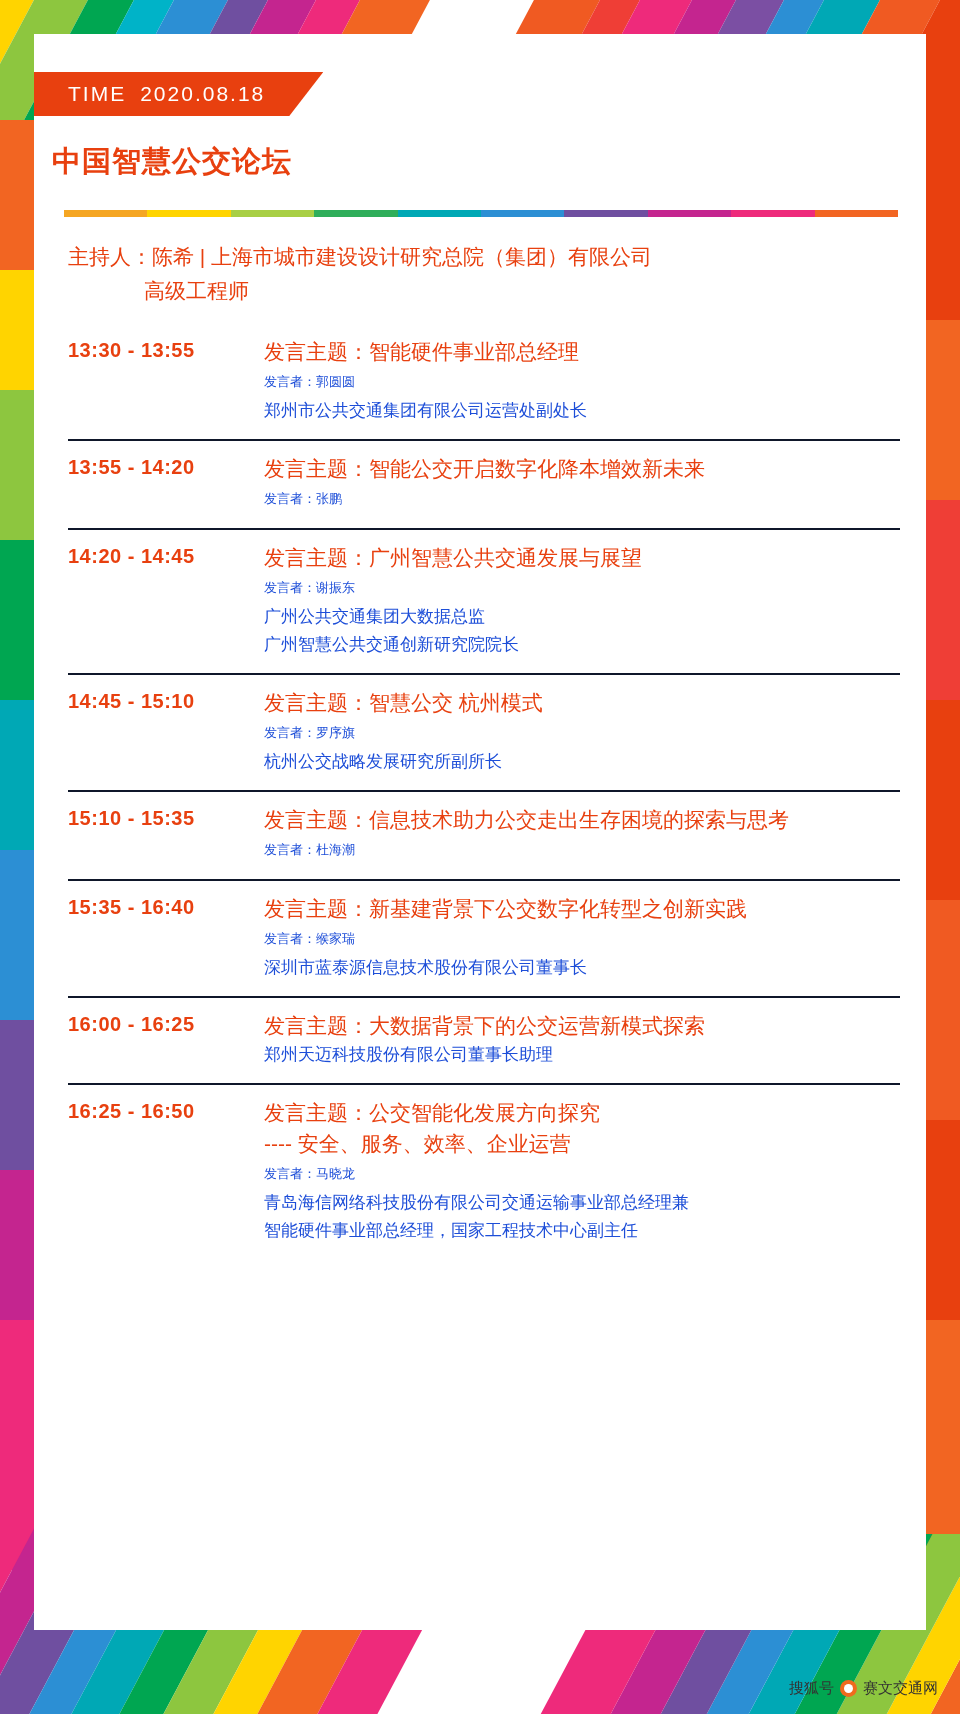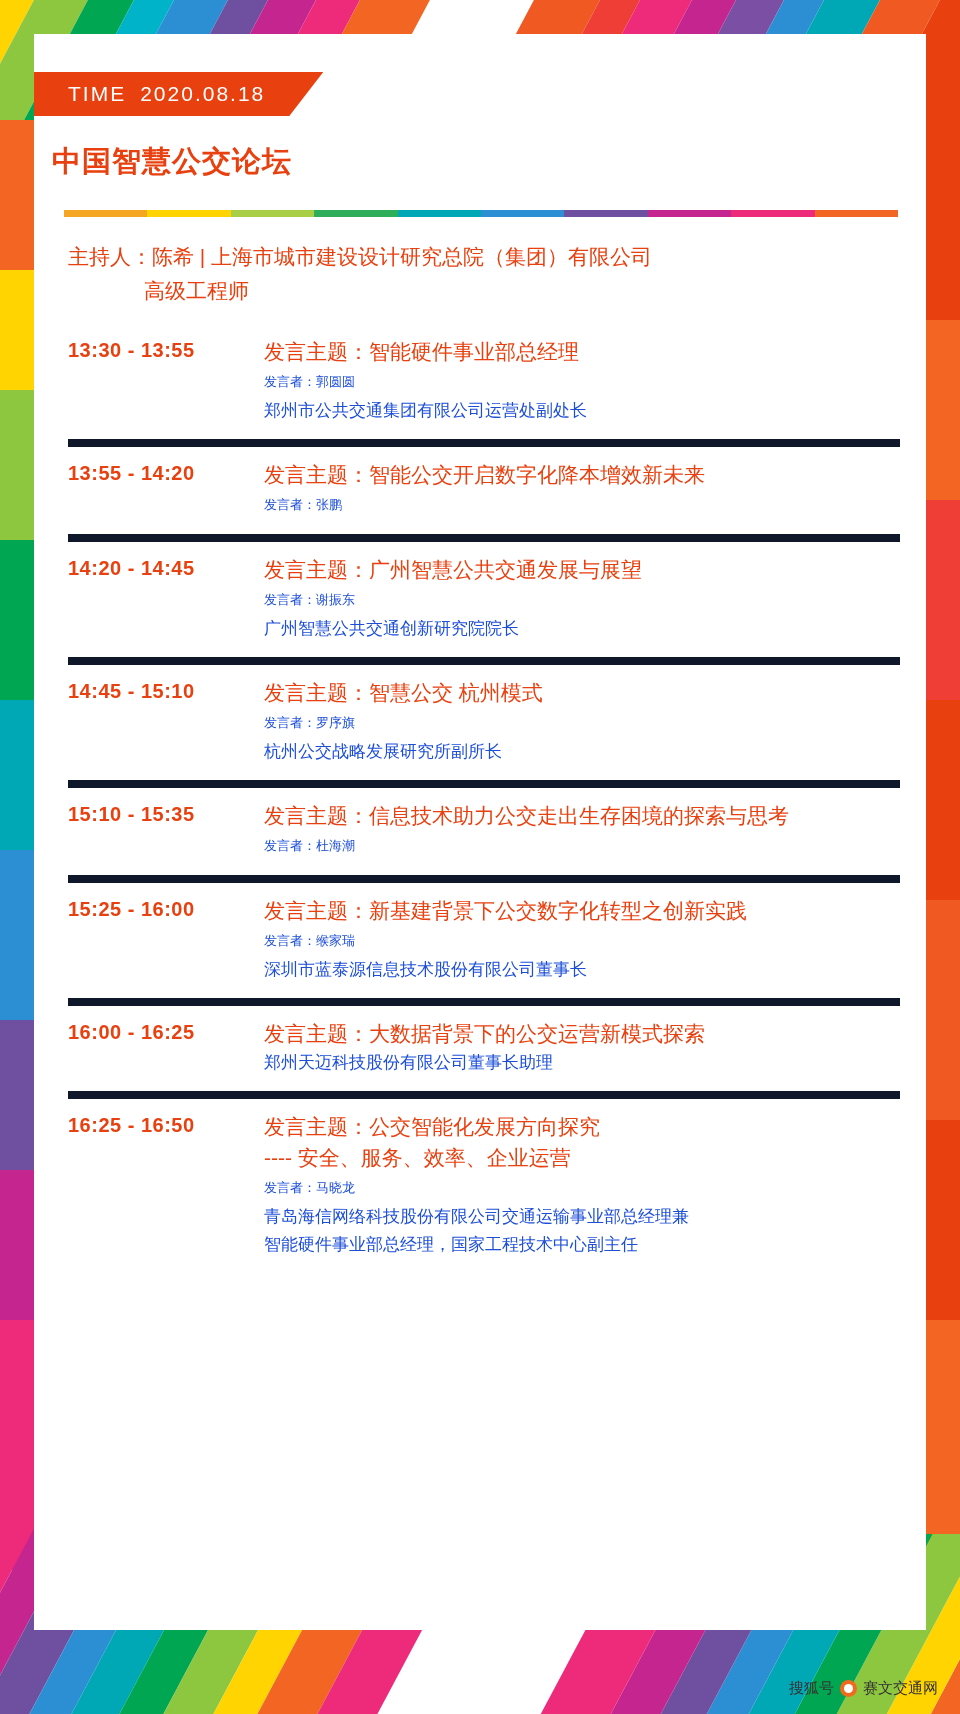--- a/index.html
+++ b/index.html
@@ -112,21 +112,21 @@
   
   .schedule {
     position: absolute;
     left: 34px;
     right: 26px;
     top: 290px;
   }
   .slot {
     display: flex;
     padding: 12px 0 14px 0;
-    border-top: 8px solid #0f172a;
+    border-top: 2px solid #0f172a;
   }
   .slot:first-child { border-top: none; }
   .slot .time {
     flex: 0 0 196px;
     color: #e8400f;
     font-size: 20px;
     font-weight: bold;
     padding-top: 3px;
     letter-spacing: .5px;
   }
@@ -297,40 +297,41 @@
           <div class="body">
             <div class="topic"><span class="lbl">发言主题：</span><span>智能公交开启数字化降本增效新未来</span></div>
             <div class="speaker"><span>发言者：</span><span>张鹏</span></div>
           </div>
         </div>
         <div class="slot">
           <div class="time">14:20 - 14:45</div>
           <div class="body">
             <div class="topic"><span class="lbl">发言主题：</span><span>广州智慧公共交通发展与展望</span></div>
             <div class="speaker"><span>发言者：</span><span>谢振东</span></div>
+            <div class="org">广州公共交通集团大数据总监</div>
             <div class="org">广州智慧公共交通创新研究院院长</div>
           </div>
         </div>
         <div class="slot">
           <div class="time">14:45 - 15:10</div>
           <div class="body">
             <div class="topic"><span class="lbl">发言主题：</span><span>智慧公交 杭州模式</span></div>
             <div class="speaker"><span>发言者：</span><span>罗序旗</span></div>
             <div class="org">杭州公交战略发展研究所副所长</div>
           </div>
         </div>
         <div class="slot">
           <div class="time">15:10 - 15:35</div>
           <div class="body">
             <div class="topic"><span class="lbl">发言主题：</span><span>信息技术助力公交走出生存困境的探索与思考</span></div>
             <div class="speaker"><span>发言者：</span><span>杜海潮</span></div>
           </div>
         </div>
         <div class="slot">
-          <div class="time">15:25 - 16:00</div>
+          <div class="time">15:35 - 16:40</div>
           <div class="body">
             <div class="topic"><span class="lbl">发言主题：</span><span>新基建背景下公交数字化转型之创新实践</span></div>
             <div class="speaker"><span>发言者：</span><span>缑家瑞</span></div>
             <div class="org">深圳市蓝泰源信息技术股份有限公司董事长</div>
           </div>
         </div>
         <div class="slot">
           <div class="time">16:00 - 16:25</div>
           <div class="body">
             <div class="topic"><span class="lbl">发言主题：</span><span>大数据背景下的公交运营新模式探索</span></div>

